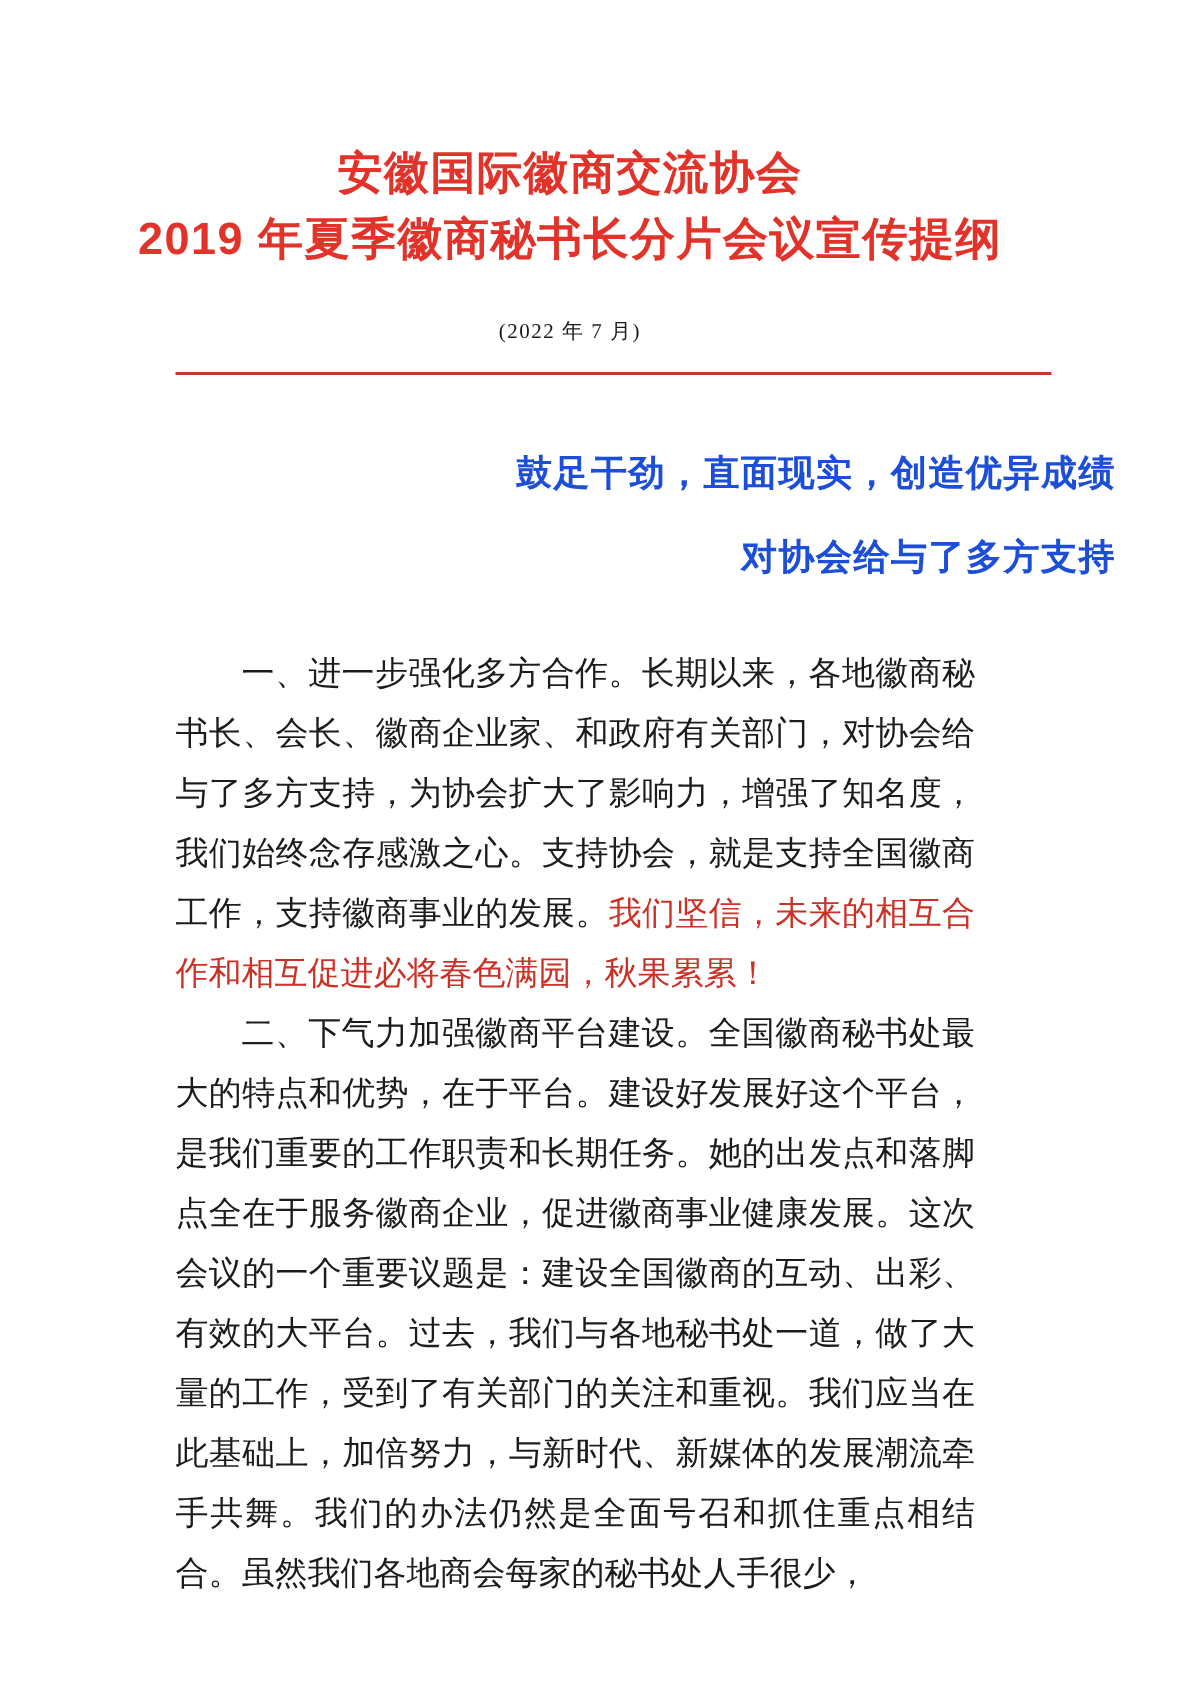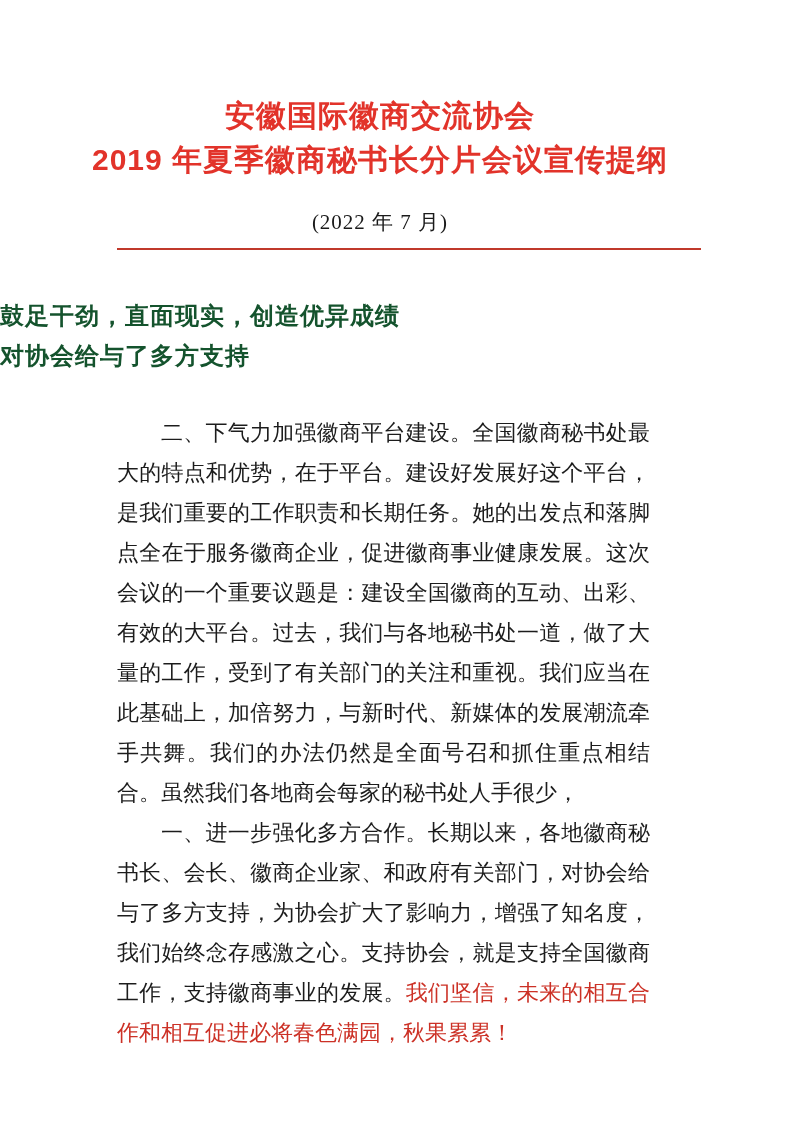--- a/index.html
+++ b/index.html
@@ -25,41 +25,41 @@
     font-family: "Liberation Sans", "DejaVu Sans", sans-serif;
     font-weight: bold;
     font-size: 30px;
     line-height: 44px;
     color: var(--title-red, #e2332a);
     letter-spacing: 1px;
   }
   .date-line {
     margin: 28px 0 0 0;
     text-align: center;
-    font-size: 21px;
+    font-size: 14px;
     line-height: 24px;
     color: #1a1a1a;
     letter-spacing: 1px;
   }
   .red-rule {
     height: 2px;
     width: 584px;
     margin: 14px 0 0 117px;
     background: var(--rule-red, #c0392b);
   }
   .heading-block {
     margin-top: 46px;
   }
   .section-heading {
-    margin: 0;
-    text-align: left;
+    margin: 16px;
+    text-align: right;
     font-weight: bold;
     font-size: 24px;
     line-height: 40px;
-    color: #14532d;
+    color: #1d4ed8;
     letter-spacing: 1px;
   }
   .body-block {
     margin: 37px 110px 0 117px;
   }
   .body-para {
     margin: 0;
     font-size: 22px;
     line-height: 40px;
     text-align: justify;
@@ -86,17 +86,17 @@
   <p class="date-line">(2022 年 7 月)</p>
 
   <div class="red-rule"></div>
 
   <div class="heading-block">
     <h2 class="section-heading">鼓足干劲，直面现实，创造优异成绩</h2>
     <h2 class="section-heading">对协会给与了多方支持</h2>
   </div>
 
   <div class="body-block">
+      <p class="body-para"><span class="seg-black">一、进一步强化多方合作。长期以来，各地徽商秘书长、会长、徽商企业家、和政府有关部门，对协会给与了多方支持，为协会扩大了影响力，增强了知名度，我们始终念存感激之心。支持协会，就是支持全国徽商工作，支持徽商事业的发展。</span><span class="seg-red">我们坚信，未来的相互合作和相互促进必将春色满园，秋果累累！</span></p>
       <p class="body-para"><span class="seg-black">二、下气力加强徽商平台建设。全国徽商秘书处最大的特点和优势，在于平台。建设好发展好这个平台，是我们重要的工作职责和长期任务。她的出发点和落脚点全在于服务徽商企业，促进徽商事业健康发展。这次会议的一个重要议题是：建设全国徽商的互动、出彩、有效的大平台。过去，我们与各地秘书处一道，做了大量的工作，受到了有关部门的关注和重视。我们应当在此基础上，加倍努力，与新时代、新媒体的发展潮流牵手共舞。我们的办法仍然是全面号召和抓住重点相结合。虽然我们各地商会每家的秘书处人手很少，</span></p>
-      <p class="body-para"><span class="seg-black">一、进一步强化多方合作。长期以来，各地徽商秘书长、会长、徽商企业家、和政府有关部门，对协会给与了多方支持，为协会扩大了影响力，增强了知名度，我们始终念存感激之心。支持协会，就是支持全国徽商工作，支持徽商事业的发展。</span><span class="seg-red">我们坚信，未来的相互合作和相互促进必将春色满园，秋果累累！</span></p>
     </div>
 
 </div>
 
 </body></html>

